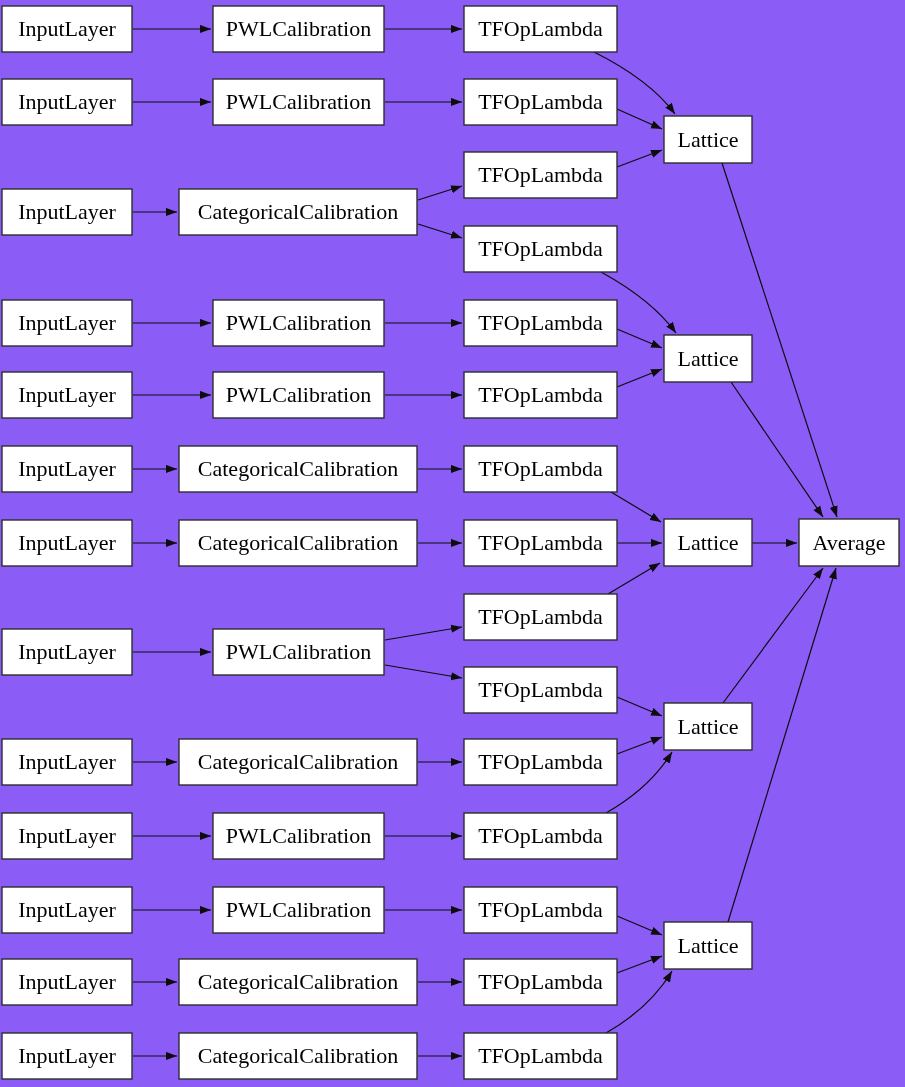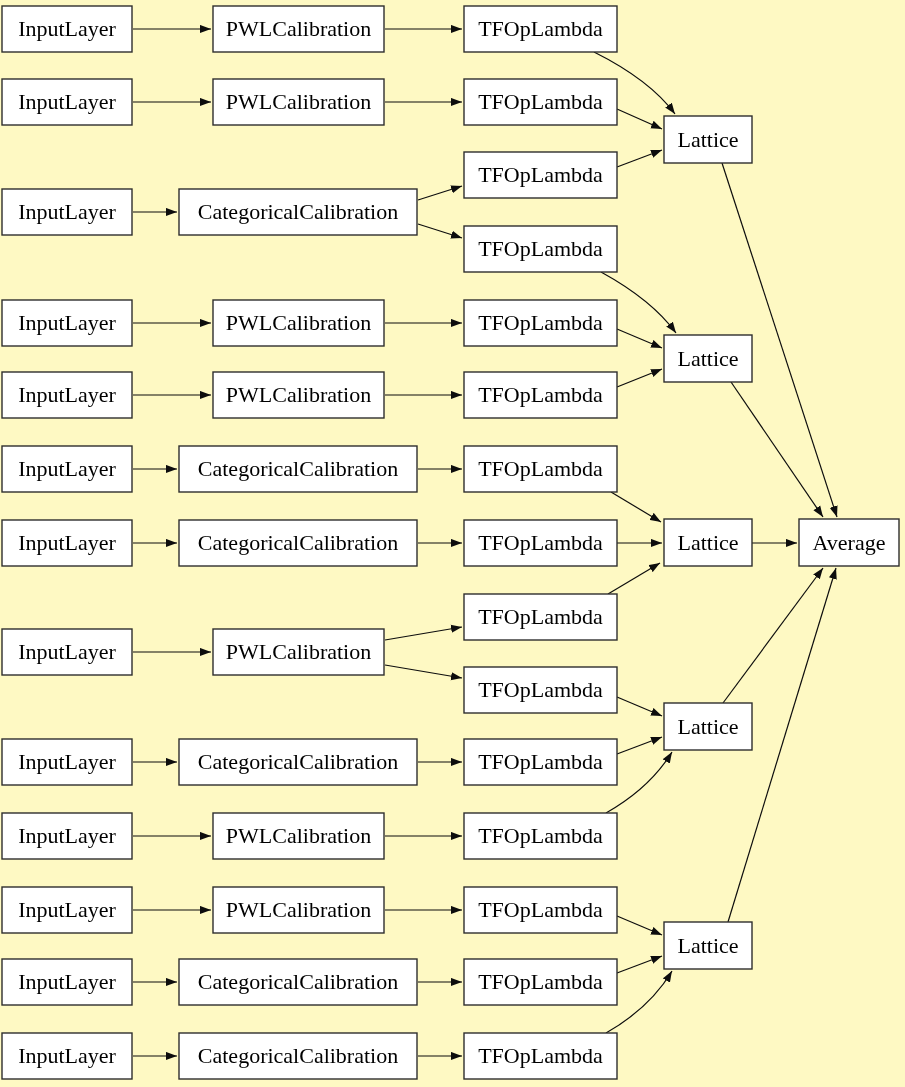--- a/index.html
+++ b/index.html
@@ -4,21 +4,21 @@
 <style>
   html, body {
     margin: 0;
     padding: 0;
     background: #ffffff;
   }
   .stage {
     position: relative;
     width: 905px;
     height: 1087px;
-    background: #fef9c3;
+    background: #8b5cf6;
     overflow: hidden;
   }
   svg text {
     font-family: "Liberation Serif", "DejaVu Serif", serif;
     font-size: 22px;
     fill: #000000;
   }
   svg .node-rect {
     fill: #ffffff;
     stroke: #2e2e2e;

